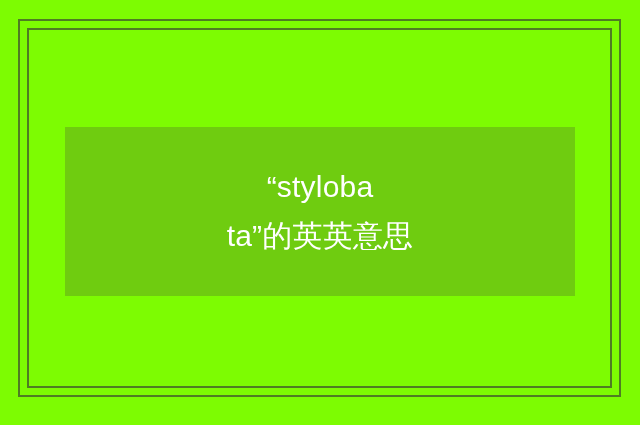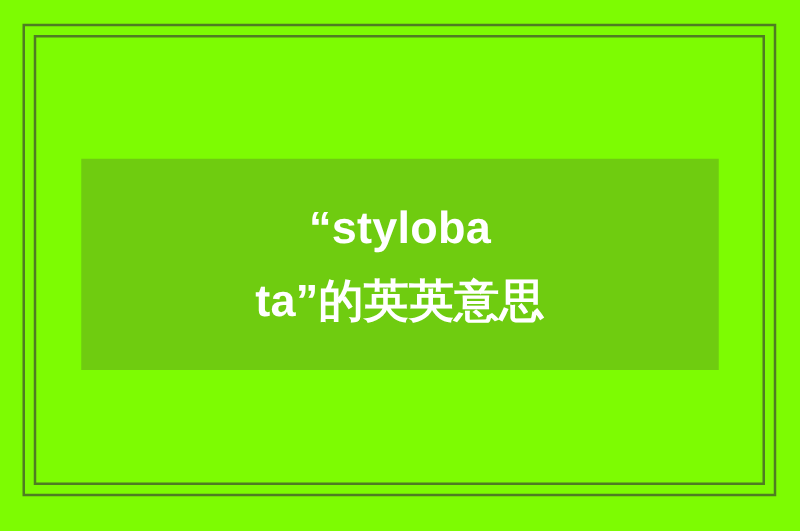--- a/index.html
+++ b/index.html
@@ -52,22 +52,22 @@
     background: #6fcc10;
     display: flex;
     align-items: center;
     justify-content: center;
   }
 
   .headline {
     margin: 0;
     padding: 0 10px;
     color: #ffffff;
-    font-weight: bold;
-    font-size: 36px;
+    font-weight: normal;
+    font-size: 30px;
     line-height: 1.62;
     text-align: center;
     letter-spacing: 0.2px;
     white-space: pre-wrap;
     word-break: break-all;
     max-width: 300px;
   }
 </style>
 </head>
 <body>

